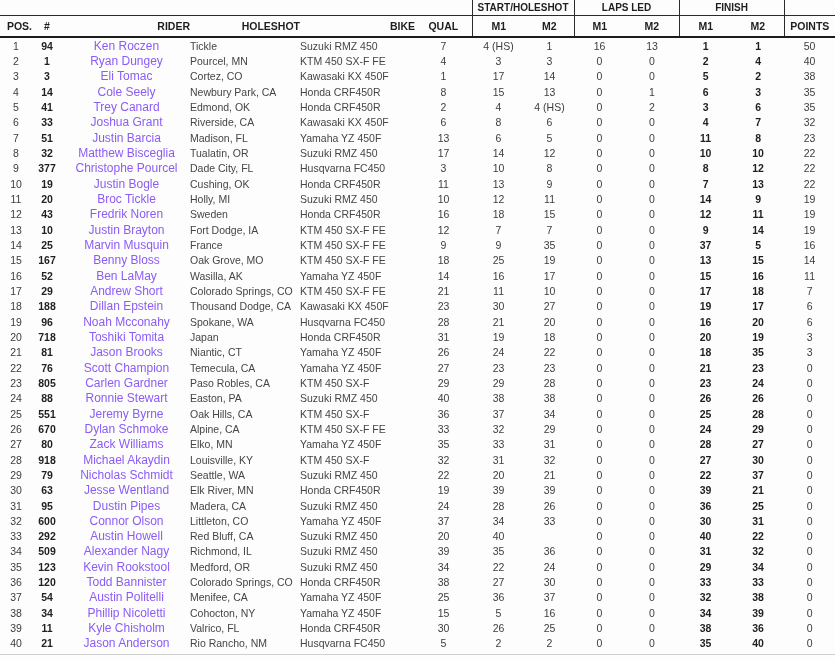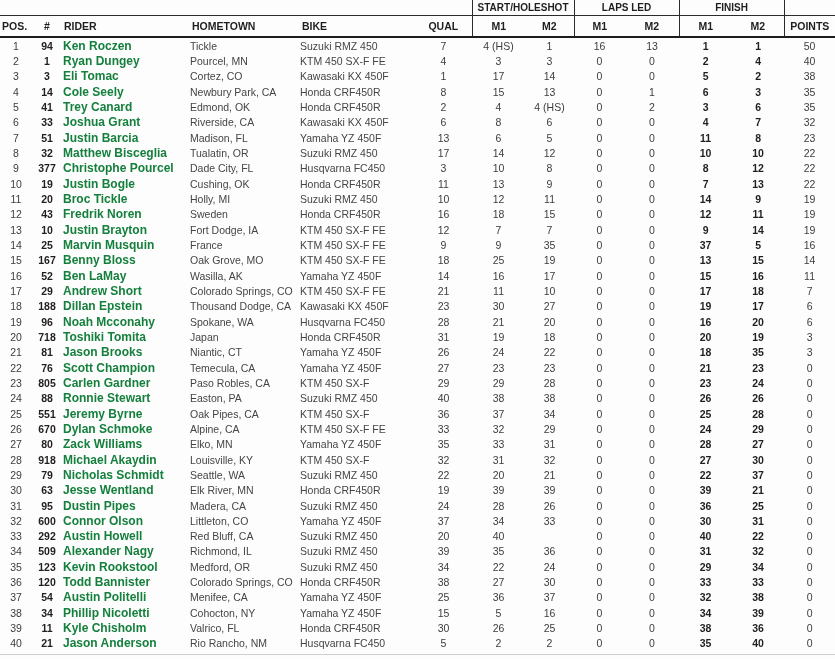--- a/index.html
+++ b/index.html
@@ -31,35 +31,34 @@
   tr.group-row th {
     height: 15px;
     font-size: 10px;
     border-bottom: 1px solid #2b2b2b;
   }
   tr.header-row th {
     height: 20px;
     border-bottom: 2.5px solid #1c1c1c;
   }
   .vl { border-left: 1.5px solid #2b2b2b; }
-  .al { text-align: left; padding-left: 2px; }
+  .al { text-align: right; padding-left: 2px; }
   .ac { text-align: center; }
   
   tbody td {
     height: 15.33px;
     font-size: 10.5px;
     color: #3c3c3c;
     text-align: center;
   }
   tbody td.c-rider {
-    text-align: left;
+    text-align: center;
     font-size: 12px;
-    color: #15803d;
+    color: #8b5cf6;
     padding-left: 1px;
-    font-weight: bold;
   }
   tbody td.c-hometown, tbody td.c-bike {
     text-align: left;
     font-size: 10.5px;
     color: #454545;
   }
   tbody td.c-num,
   tbody td.c-finish_m1,
   tbody td.c-finish_m2 {
     font-weight: bold;
@@ -94,21 +93,21 @@
       <th colspan="6"></th>
       <th colspan="2" class="vl ac">START/HOLESHOT</th>
       <th colspan="2" class="vl ac">LAPS LED</th>
       <th colspan="2" class="vl ac">FINISH</th>
       <th class="vl"></th>
     </tr>
     <tr class="header-row">
       <th class="al">POS.</th>
       <th class="ac">#</th>
       <th class="al">RIDER</th>
-      <th class="al">HOMETOWN</th>
+      <th class="al">HOLESHOT</th>
       <th class="al">BIKE</th>
       <th class="ac">QUAL</th>
       <th class="vl ac">M1</th>
       <th class="ac">M2</th>
       <th class="vl ac">M1</th>
       <th class="ac">M2</th>
       <th class="vl ac">M1</th>
       <th class="ac">M2</th>
       <th class="vl ac">POINTS</th>
     </tr>
@@ -471,21 +470,21 @@
         <td class="c-laps_m1">0</td>
         <td class="c-laps_m2">0</td>
         <td class="c-finish_m1">26</td>
         <td class="c-finish_m2">26</td>
         <td class="c-points">0</td>
       </tr>
       <tr>
         <td class="c-pos">25</td>
         <td class="c-num">551</td>
         <td class="c-rider">Jeremy Byrne</td>
-        <td class="c-hometown">Oak Pipes, CA</td>
+        <td class="c-hometown">Oak Hills, CA</td>
         <td class="c-bike">KTM 450 SX-F</td>
         <td class="c-qual">36</td>
         <td class="c-start_m1">37</td>
         <td class="c-start_m2">34</td>
         <td class="c-laps_m1">0</td>
         <td class="c-laps_m2">0</td>
         <td class="c-finish_m1">25</td>
         <td class="c-finish_m2">28</td>
         <td class="c-points">0</td>
       </tr>

